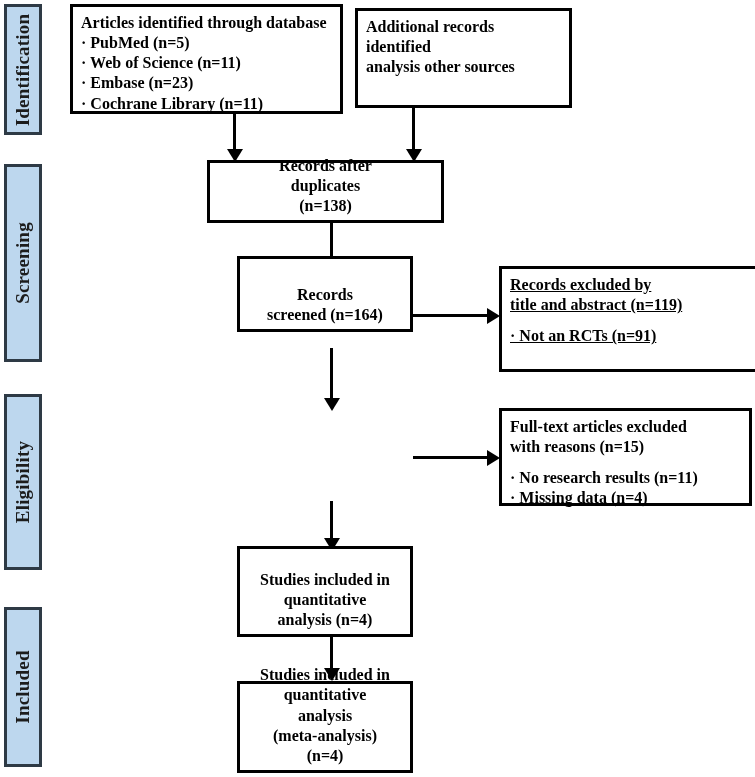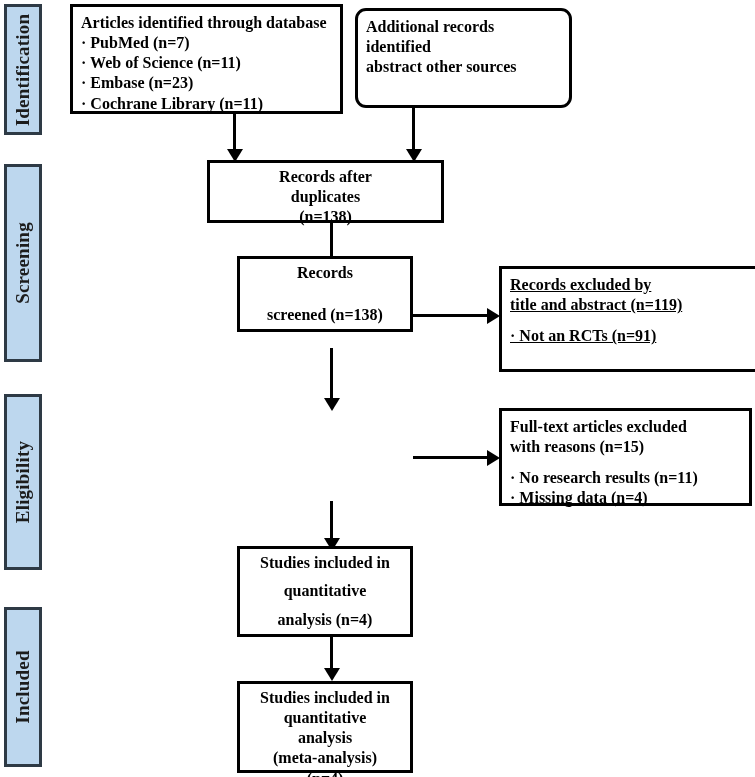--- a/index.html
+++ b/index.html
@@ -49,21 +49,21 @@
     font-weight: bold;
     font-size: 16px;
     line-height: 1.26;
     color: #000000;
     font-family: "Liberation Serif", "DejaVu Serif", serif;
   }
   .flow-box.center-text {
     display: flex;
     flex-direction: column;
     align-items: center;
-    justify-content: space-between;
+    justify-content: flex-end;
     text-align: center;
     padding: 4px 18px;
   }
   .flow-box .line { display: block; }
   .flow-box .bullet-line {
     display: block;
     text-indent: 0;
   }
   .flow-box .spacer { display: block; height: 11px; }
 
@@ -111,50 +111,50 @@
   <div class="stage-tab" style="left:4px; top:394px; width:38px; height:176px;">
     <span class="stage-label">Eligibility</span>
   </div>
 
   <div class="stage-tab" style="left:4px; top:607px; width:38px; height:160px;">
     <span class="stage-label">Included</span>
   </div>
 
   <div class="flow-box" style="left:70px; top:4px; width:273px; height:110px;">
     <span class="line">Articles identified through  database</span>
-    <span class="bullet-line">· PubMed (n=7)</span>
+    <span class="bullet-line">· PubMed (n=5)</span>
     <span class="bullet-line">· Web of Science (n=11)</span>
     <span class="bullet-line">· Embase (n=23)</span>
     <span class="bullet-line">· Cochrane Library (n=11)</span>
   </div>
 
-  <div class="flow-box" style="left:355px; top:8px; width:217px; height:100px;border-radius:11px;">
+  <div class="flow-box" style="left:355px; top:8px; width:217px; height:100px;">
     <span class="line">Additional records identified</span>
-    <span class="line">abstract other sources</span>
+    <span class="line">analysis other sources</span>
     <span class="spacer"></span>
   </div>
 
   <div class="v-line" style="left:233px; top:114px; height:38px;"></div>
   <div class="arrow-down" style="left:227px; top:149px;"></div>
 
   <div class="v-line" style="left:412px; top:108px; height:44px;"></div>
   <div class="arrow-down" style="left:406px; top:149px;"></div>
 
   <div class="flow-box center-text" style="left:207px; top:160px; width:237px; height:63px;">
     <span class="line">Records after</span>
     <span class="line">duplicates</span>
     <span class="line">(n=138)</span>
   </div>
 
   <div class="v-line" style="left:330px; top:223px; height:42px;"></div>
   <div class="arrow-down" style="left:324px; top:260px;"></div>
 
   <div class="flow-box center-text" style="left:237px; top:256px; width:176px; height:76px;">
     <span class="line">Records</span>
-    <span class="line">screened (n=138)</span>
+    <span class="line">screened (n=164)</span>
   </div>
 
   <div class="h-line" style="left:413px; top:314px; width:75px;"></div>
   <div class="arrow-right" style="left:487px; top:308px;"></div>
 
   <div class="flow-box" style="left:499px; top:266px; width:304px; height:106px;text-decoration:underline;">
     <span class="line">Records excluded by</span>
     <span class="line">title and abstract (n=119)</span>
     <span class="spacer"></span>
     <span class="bullet-line">· Not an RCTs (n=91)</span>

